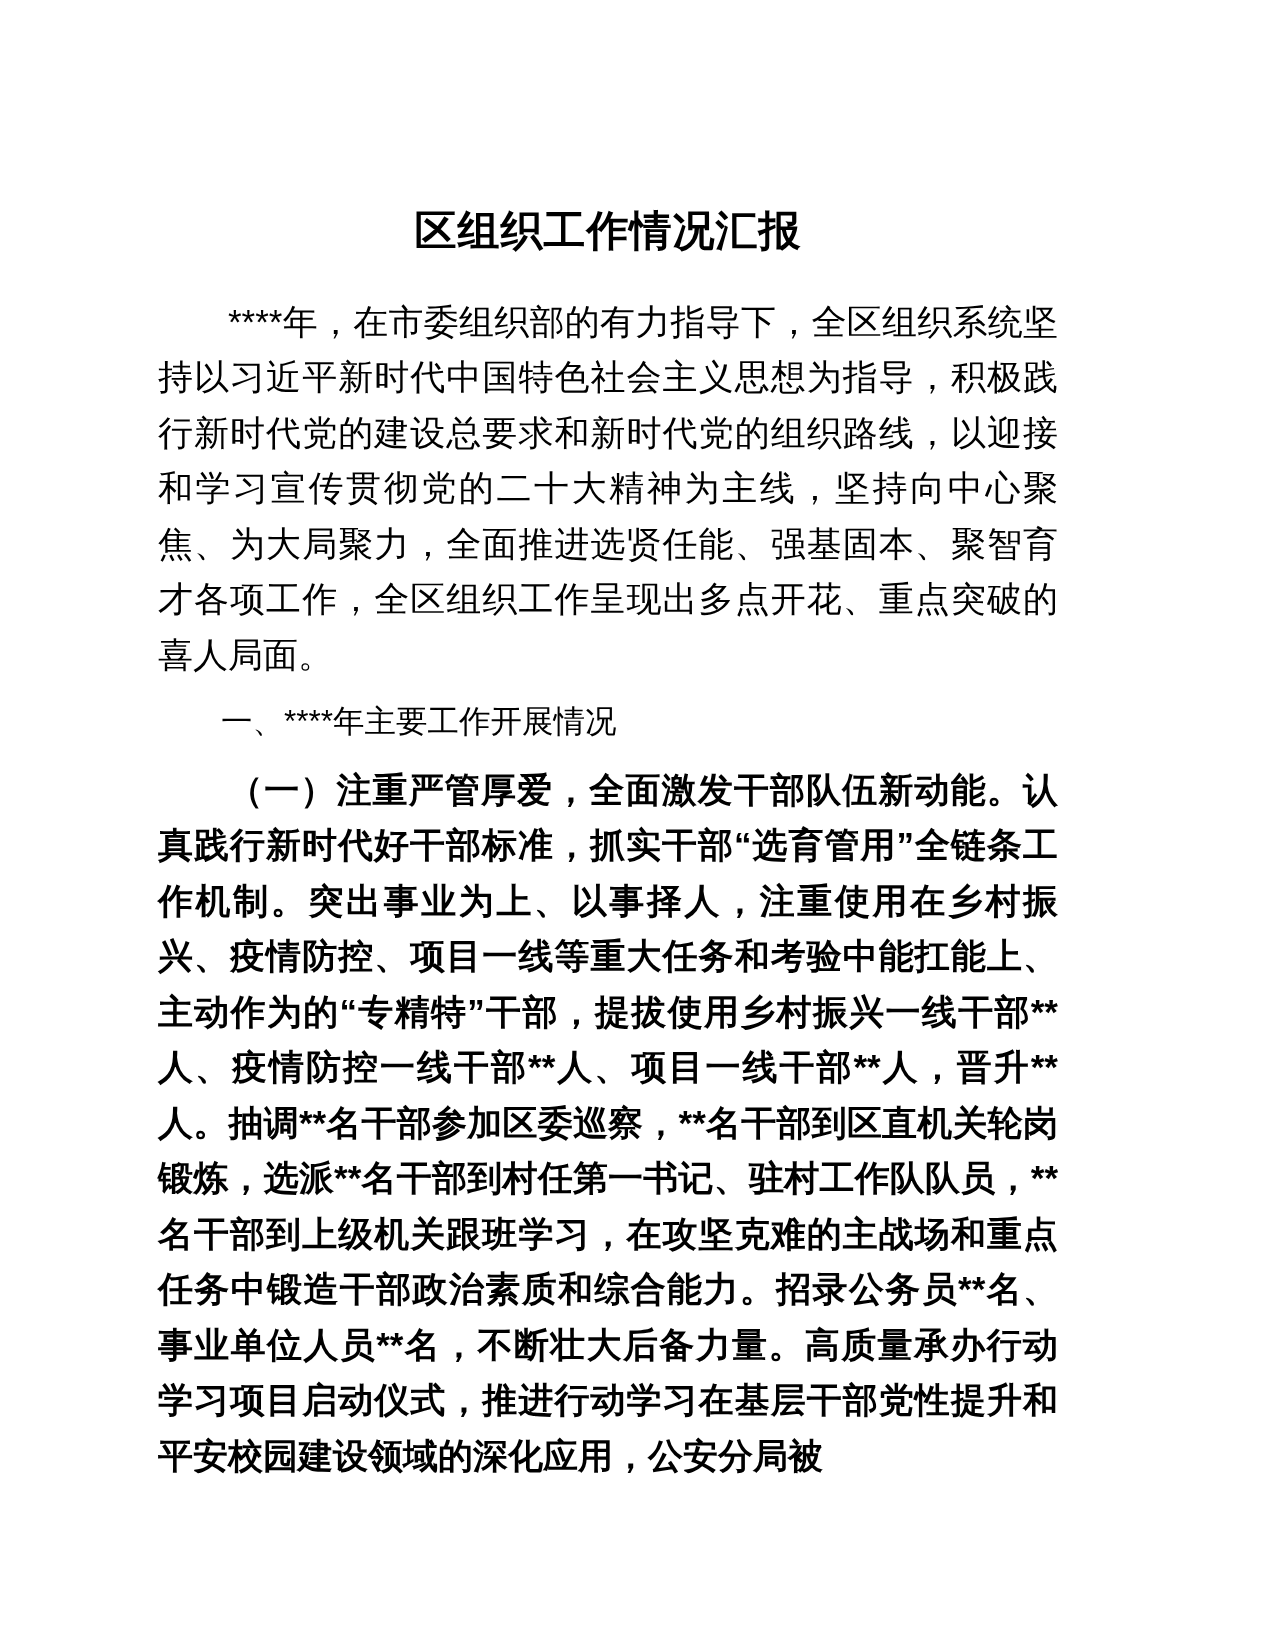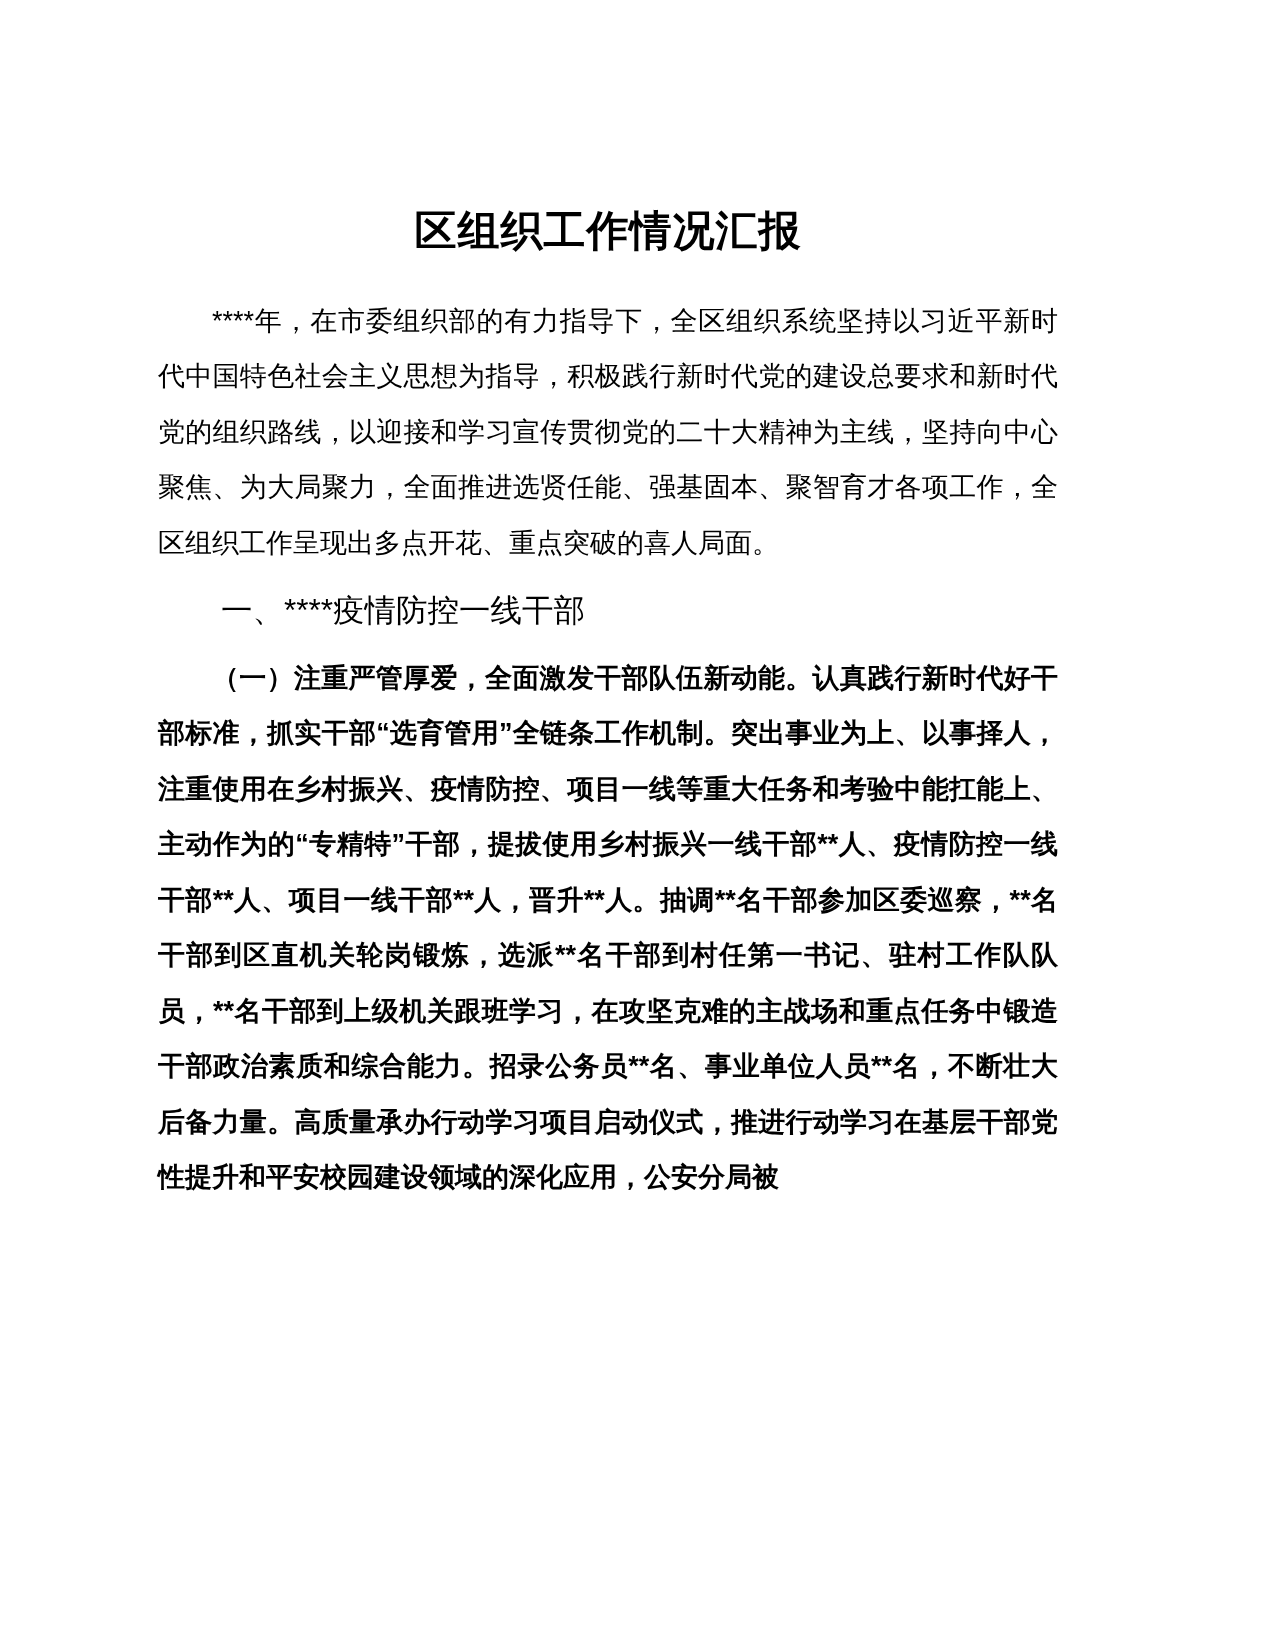--- a/index.html
+++ b/index.html
@@ -32,21 +32,21 @@
     font-weight: bold;
     line-height: 1.25;
     text-align: center;
     letter-spacing: 1px;
     padding-top: 205px;
     color: #000000;
   }
   .para {
     margin: 0;
     padding: 0;
-    font-size: 27px;
+    font-size: 35px;
     line-height: 55.5px;
     text-align: justify;
     text-justify: inter-ideograph;
     text-indent: 2em;
     color: #000000;
     letter-spacing: 0px;
     word-break: break-all;
   }
   .para-intro {
     margin-top: 36px;
@@ -68,18 +68,18 @@
 </head>
 <body>
 
 <div class="page">
   <div class="page-body">
 
     <h1 class="doc-title">区组织工作情况汇报</h1>
 
     <p class="para para-intro">****年，在市委组织部的有力指导下，全区组织系统坚持以习近平新时代中国特色社会主义思想为指导，积极践行新时代党的建设总要求和新时代党的组织路线，以迎接和学习宣传贯彻党的二十大精神为主线，坚持向中心聚焦、为大局聚力，全面推进选贤任能、强基固本、聚智育才各项工作，全区组织工作呈现出多点开花、重点突破的喜人局面。</p>
 
-    <p class="heading-1">一、****疫情防控一线干部</p>
+    <p class="heading-1">一、****年主要工作开展情况</p>
 
     <p class="para para-sub">（一）注重严管厚爱，全面激发干部队伍新动能。认真践行新时代好干部标准，抓实干部“选育管用”全链条工作机制。突出事业为上、以事择人，注重使用在乡村振兴、疫情防控、项目一线等重大任务和考验中能扛能上、主动作为的“专精特”干部，提拔使用乡村振兴一线干部**人、疫情防控一线干部**人、项目一线干部**人，晋升**人。抽调**名干部参加区委巡察，**名干部到区直机关轮岗锻炼，选派**名干部到村任第一书记、驻村工作队队员，**名干部到上级机关跟班学习，在攻坚克难的主战场和重点任务中锻造干部政治素质和综合能力。招录公务员**名、事业单位人员**名，不断壮大后备力量。高质量承办行动学习项目启动仪式，推进行动学习在基层干部党性提升和平安校园建设领域的深化应用，公安分局被</p>
 
   </div>
 </div>
 
 </body></html>

